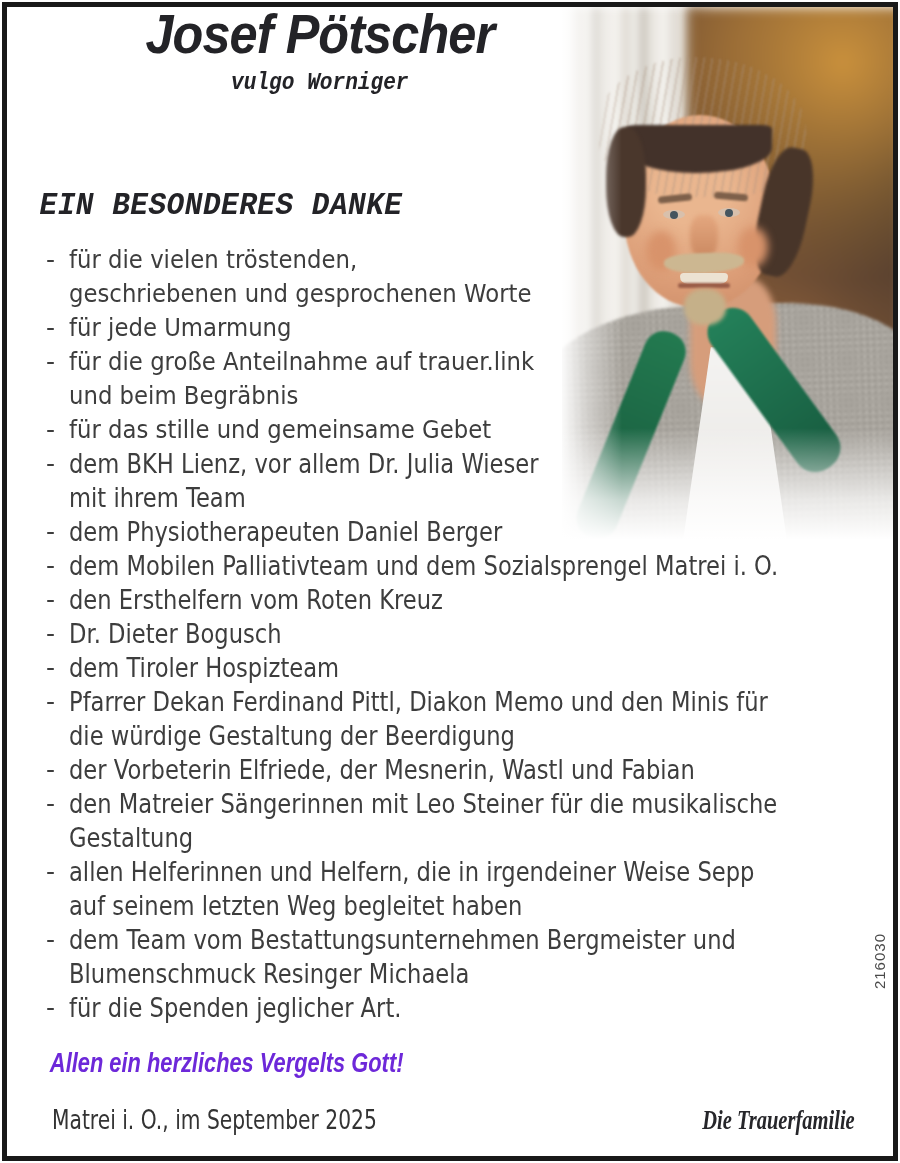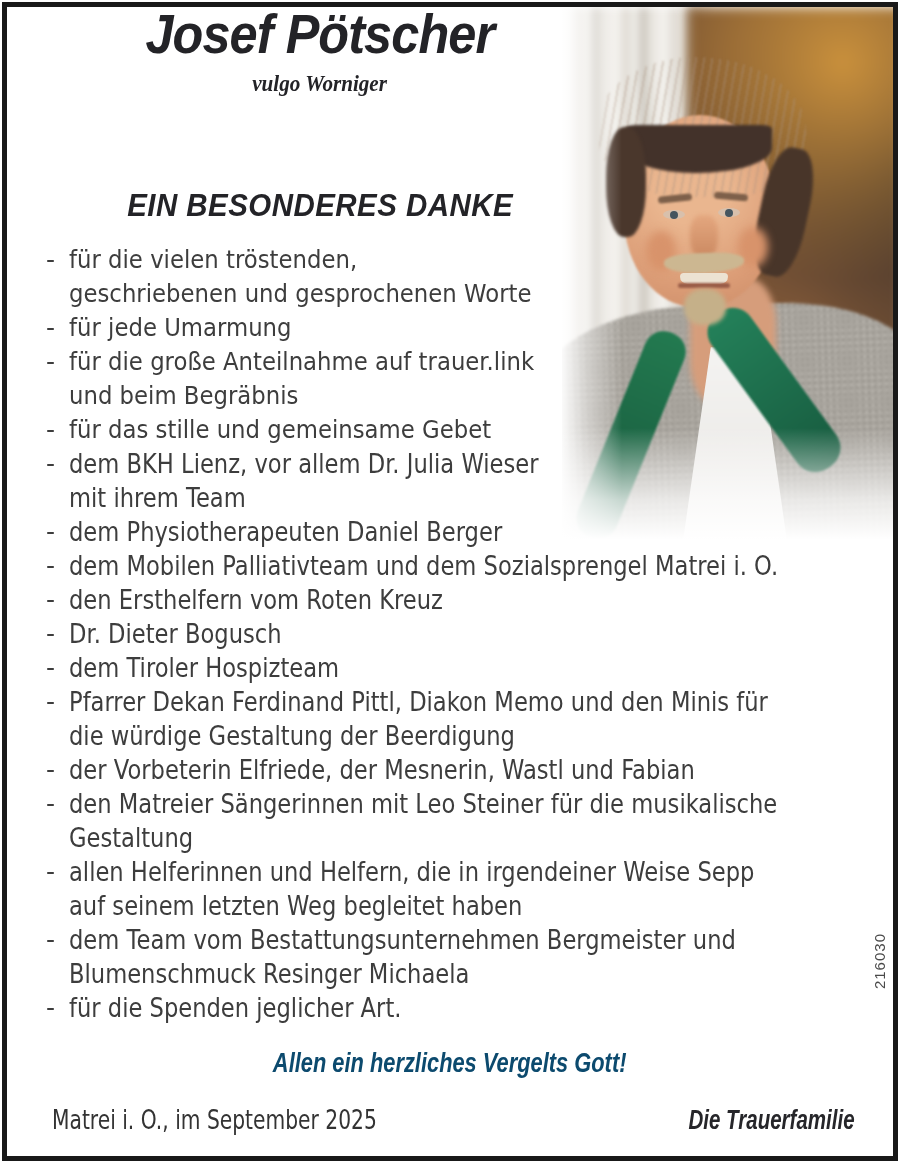--- a/index.html
+++ b/index.html
@@ -11,66 +11,66 @@
   .frame{position:absolute;inset:2px;border:5px solid #191919;pointer-events:none;z-index:5;}
 
   
   .header{position:absolute;left:30px;top:1px;width:580px;text-align:center;z-index:2;color:#232327;}
   .name{
     font-family:"Liberation Sans",sans-serif;font-weight:bold;font-style:italic;
     font-size:56px;line-height:66px;display:inline-block;transform:scaleX(.90);transform-origin:center top;
     white-space:nowrap;letter-spacing:-1px;
   }
   .vulgo{
-    font-family:Liberation Serif, serif;font-weight:bold;font-style:italic;
+    font-family:Liberation Mono, monospace;font-weight:bold;font-style:italic;
     font-size:24px;line-height:28px;display:block;margin-top:2px;
   }
   .vulgo>span{display:inline-block;transform:scaleX(.88);transform-origin:center top;white-space:nowrap;}
   .dates{
     font-family:"Liberation Sans",sans-serif;font-weight:bold;font-style:italic;
     font-size:23px;line-height:28px;display:block;margin-top:5px;
   }
   .dates>span{display:inline-block;transform:scaleX(.88);transform-origin:center top;white-space:nowrap;}
   .dates .death{margin-left:30px;}
 
   .danke{
-    position:absolute;left:30px;top:188px;width:580px;text-align:center;z-index:2;
-    font-family:Liberation Sans, sans-serif;font-weight:bold;font-style:italic;
+    position:absolute;left:30px;top:188px;width:580px;text-align:left;z-index:2;
+    font-family:Liberation Mono, monospace;font-weight:bold;font-style:italic;
     font-size:31px;line-height:36px;color:#232327;
   }
   .danke>span{display:inline-block;transform:scaleX(.95);transform-origin:center top;white-space:nowrap;letter-spacing:.5px;}
 
   
   .thanks{position:absolute;left:46px;top:243px;width:830px;z-index:2;list-style:none;margin:0;padding:0;}
   .thanks li{display:flex;align-items:flex-start;color:#3d3d3d;}
   .li-dash{
     width:23px;flex:0 0 23px;font-size:25px;line-height:34px;color:#3d3d3d;
     font-family:"DejaVu Sans",sans-serif;
   }
   .li-text{
     font-size:24.5px;line-height:34px;white-space:pre-line;display:inline-block;
     transform:scaleX(.93);transform-origin:left top;flex:0 0 auto;max-width:860px;
   }
   .thanks li.condensed .li-text{font-size:26px;transform:scaleX(.87);}
 
   
   .closing{
-    position:absolute;left:0;top:1046px;width:900px;text-align:center;z-index:2;
+    position:absolute;left:0;top:1046px;width:900px;z-index:2;
     font-family:"Liberation Sans",sans-serif;font-weight:bold;font-style:italic;
-    font-size:28px;line-height:34px;color:#0c4a6e;
+    font-size:28px;line-height:34px;color:#6d28d9;
   }
   .closing>span{display:inline-block;transform:scaleX(.78);transform-origin:center top;white-space:nowrap;}
   .place-date{
     position:absolute;left:52px;top:1103px;z-index:2;color:#333333;
     font-family:"DejaVu Sans",sans-serif;font-size:27px;line-height:34px;
   }
   .place-date>span{display:inline-block;transform:scaleX(.75);transform-origin:left top;white-space:nowrap;}
   .signature{
     position:absolute;right:45px;top:1103px;z-index:2;color:#26262a;text-align:right;
-    font-family:Liberation Sans, sans-serif;font-weight:bold;font-style:italic;
+    font-family:Liberation Serif, serif;font-weight:bold;font-style:italic;
     font-size:27px;line-height:34px;
   }
   .signature>span{display:inline-block;transform:scaleX(.76);transform-origin:right top;white-space:nowrap;}
   .refnum{
     position:absolute;right:12px;top:933px;z-index:2;color:#4a4a4a;
     font-family:"Liberation Sans",sans-serif;font-size:15px;letter-spacing:1px;
     writing-mode:vertical-rl;transform:rotate(180deg);
   }
 
   

